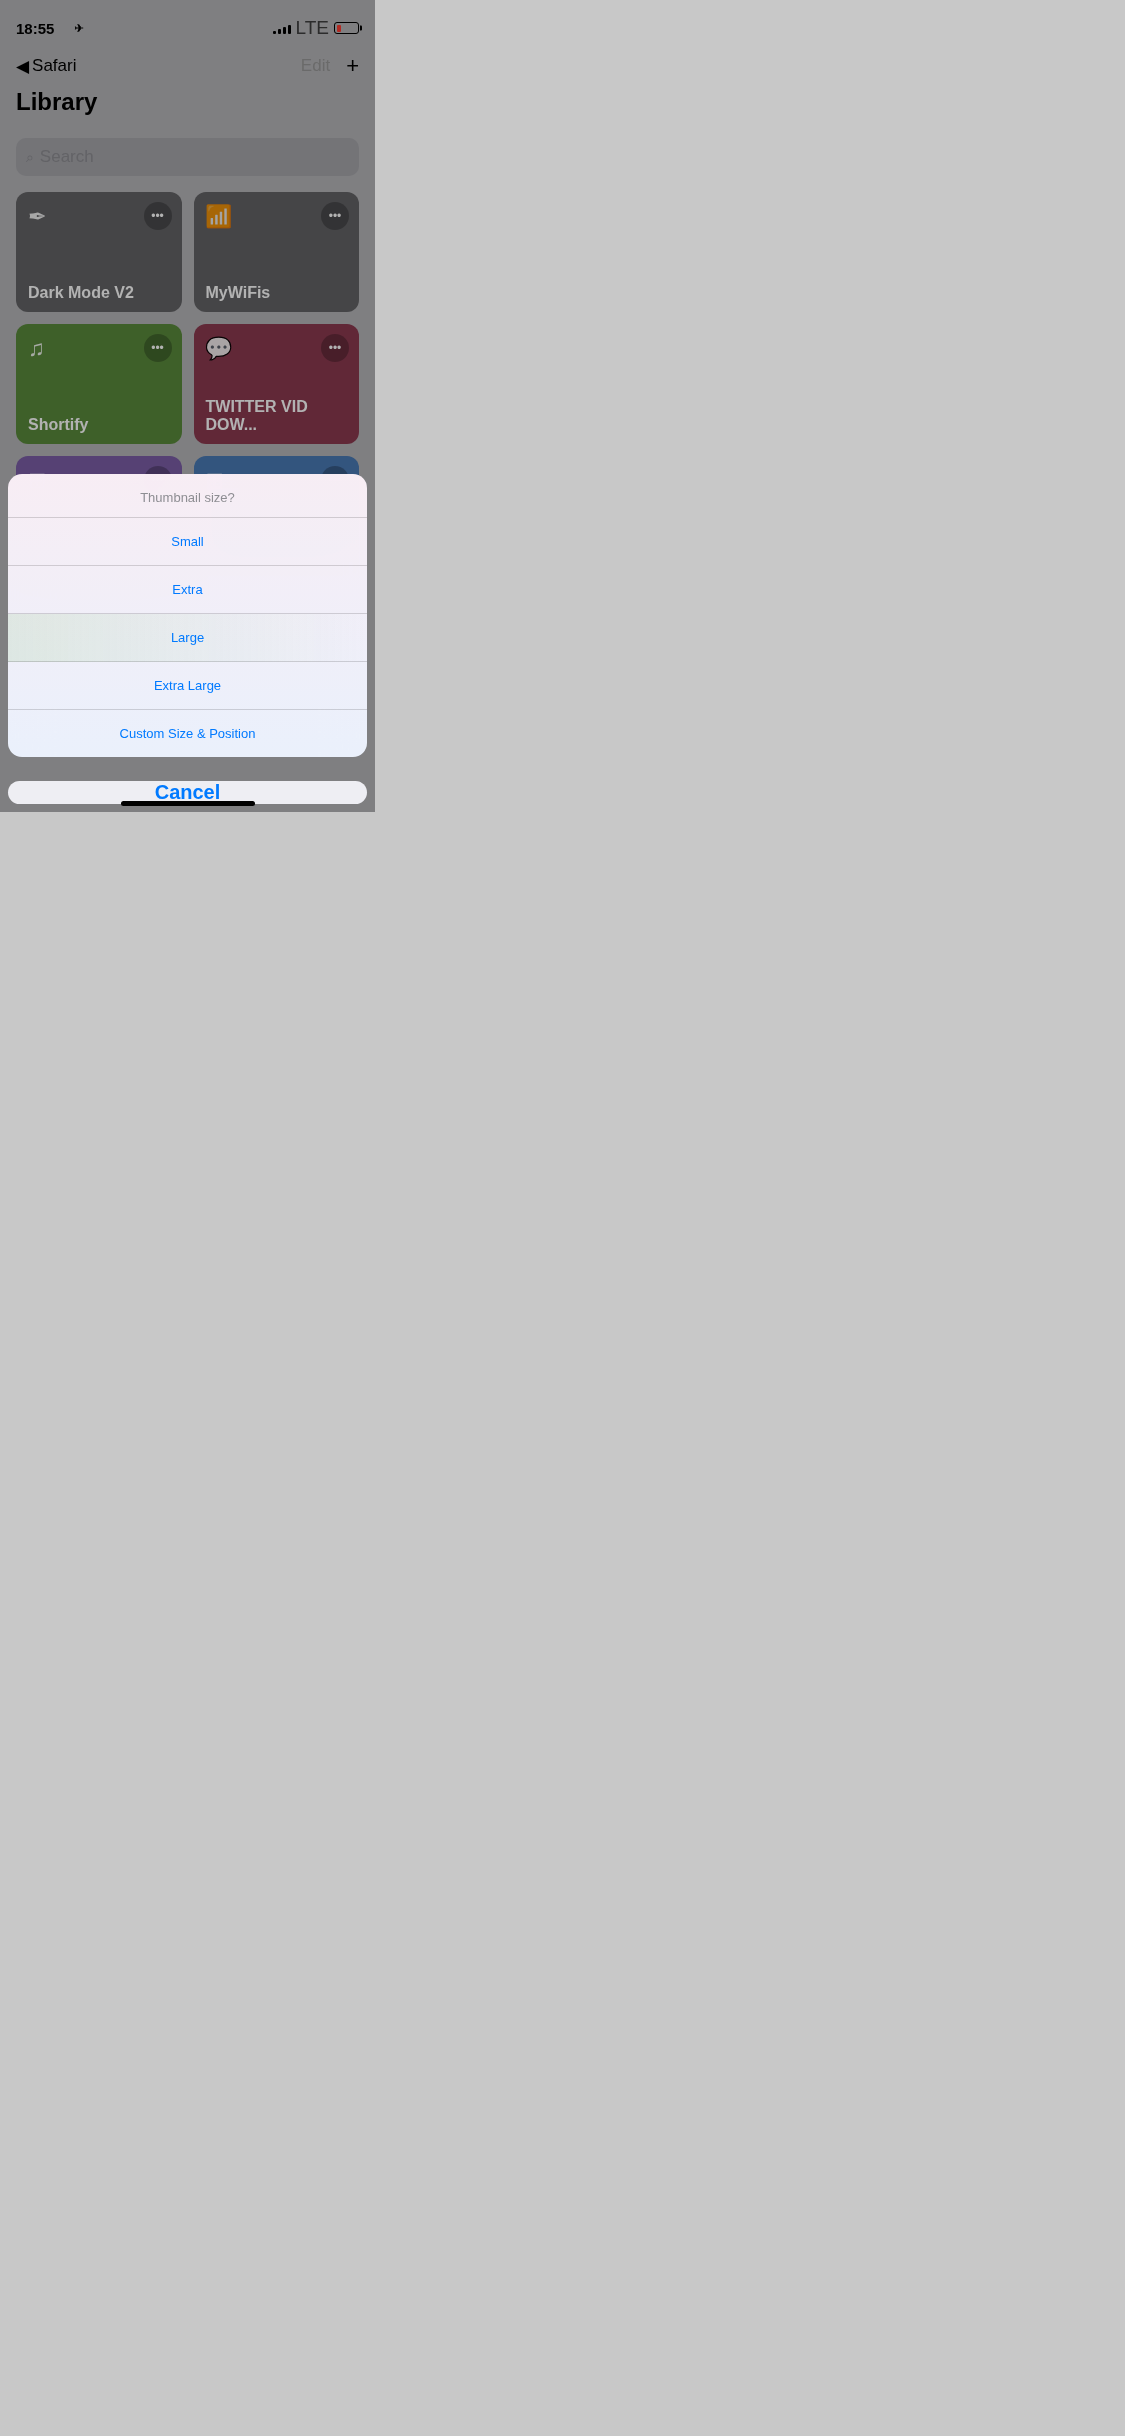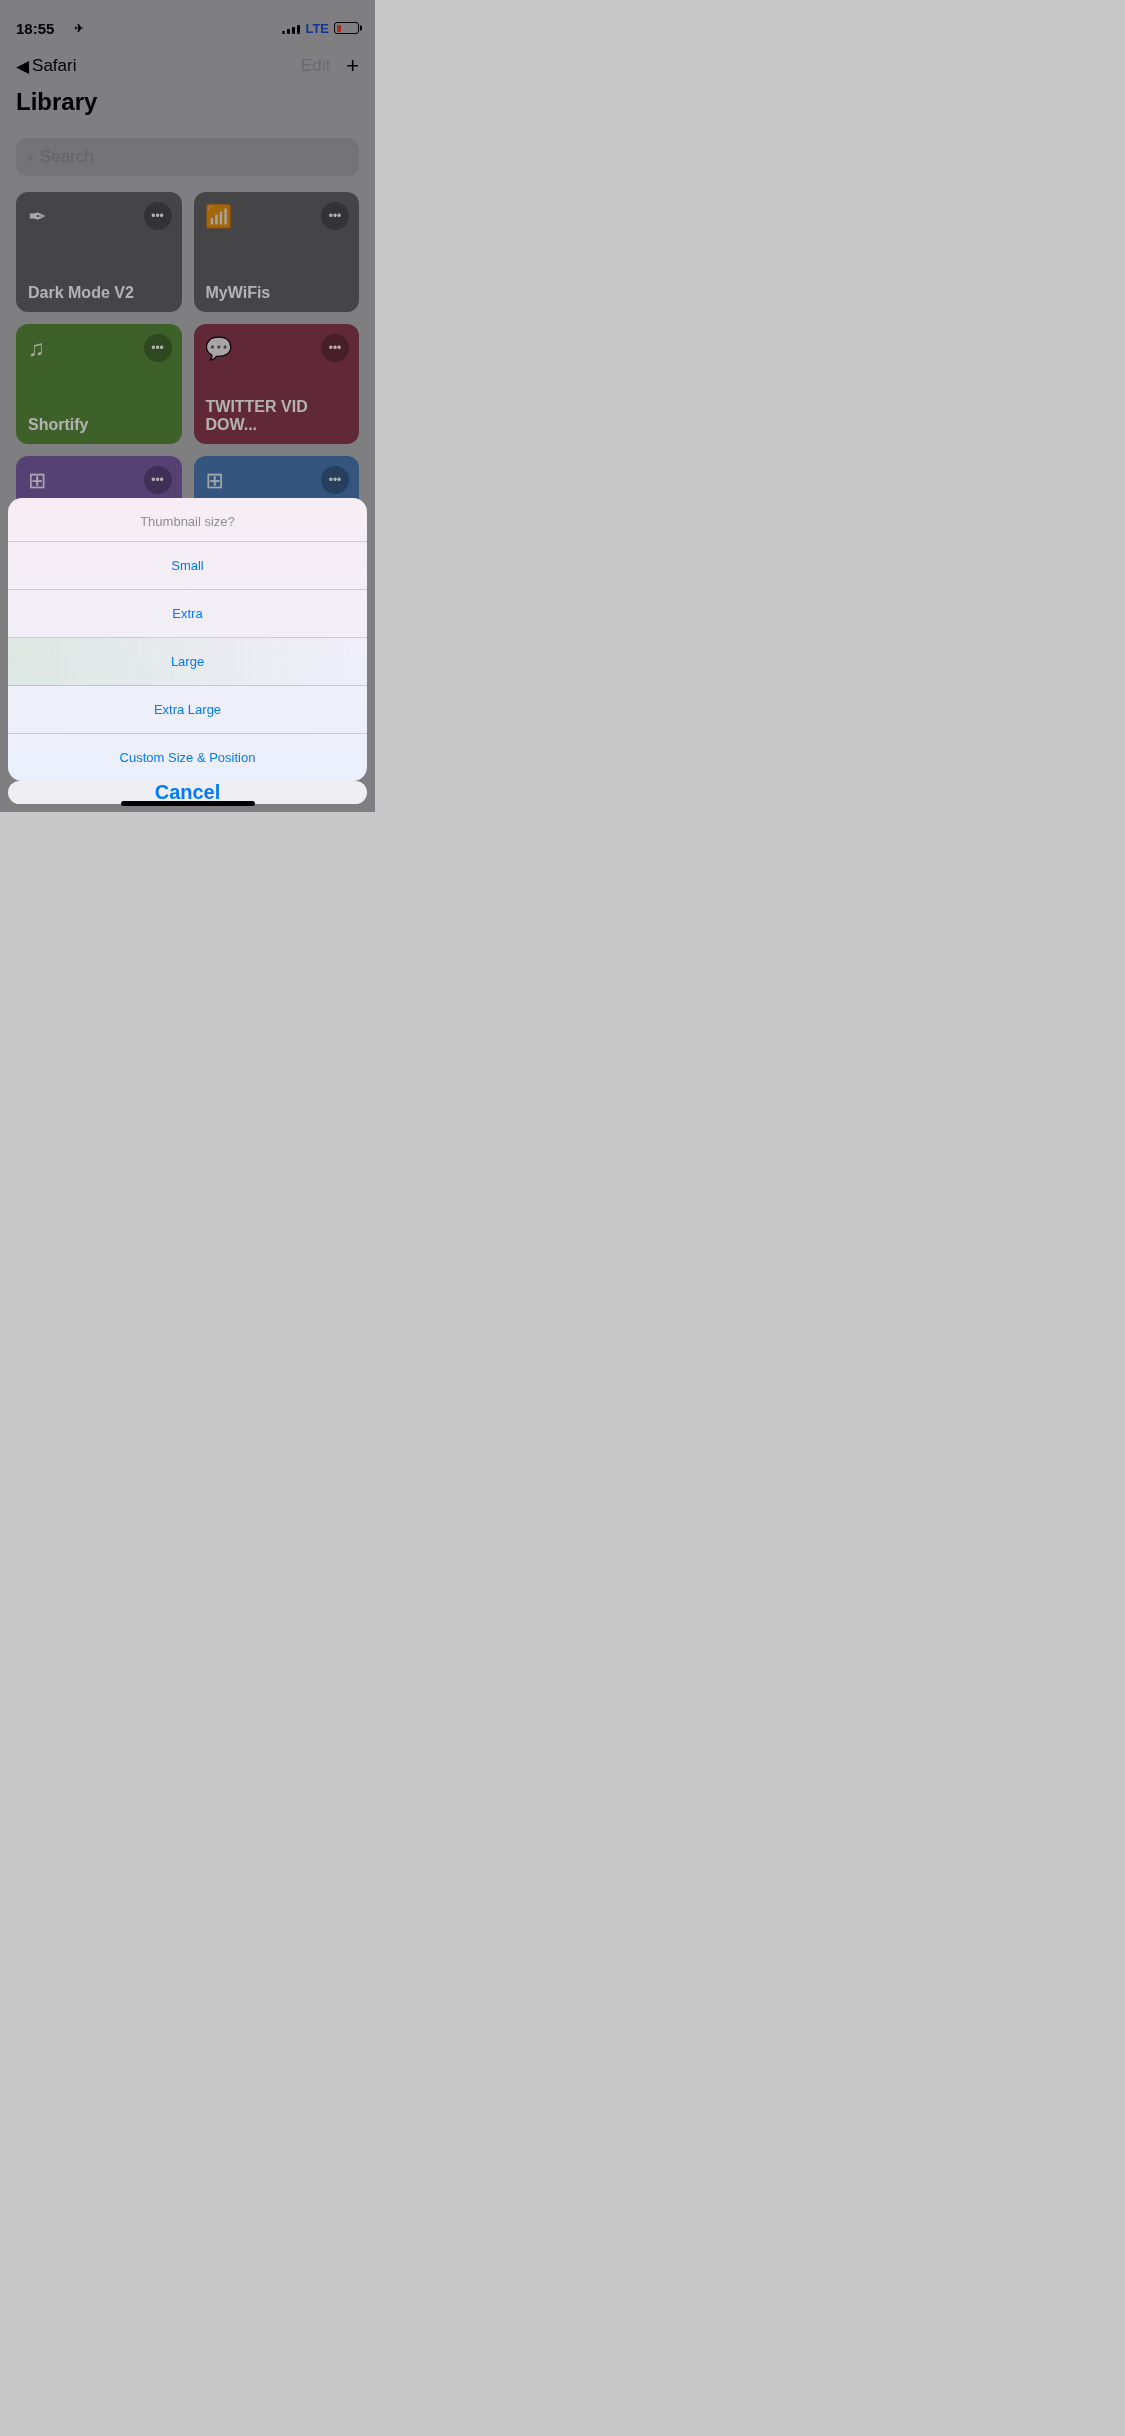--- a/index.html
+++ b/index.html
@@ -56,23 +56,23 @@
       height: 12px;
     }
 
     .signal-bar {
       width: 3px;
       background: #000;
       border-radius: 1px;
     }
 
     .lte-text {
-      font-size: 13px;
-      font-weight: 700;
-      color: #1d4ed8;
+      font-size: 19px;
+      font-weight: 400;
+      color: #404040;
     }
 
     .battery {
       width: 25px;
       height: 12px;
       border: 1.5px solid #000;
       border-radius: 3px;
       position: relative;
       display: flex;
       align-items: center;
@@ -236,21 +236,21 @@
 
     
     .action-sheet-container {
       position: absolute;
       bottom: 0;
       left: 0; right: 0;
       padding: 0 8px 8px;
       z-index: 20;
       display: flex;
       flex-direction: column;
-      gap: 0;
+      gap: 24px;
     }
 
     .action-sheet-main {
       background: rgba(242, 242, 247, 0.97);
       border-radius: 14px;
       overflow: hidden;
       backdrop-filter: blur(20px);
     }
 
     .action-sheet-title {

